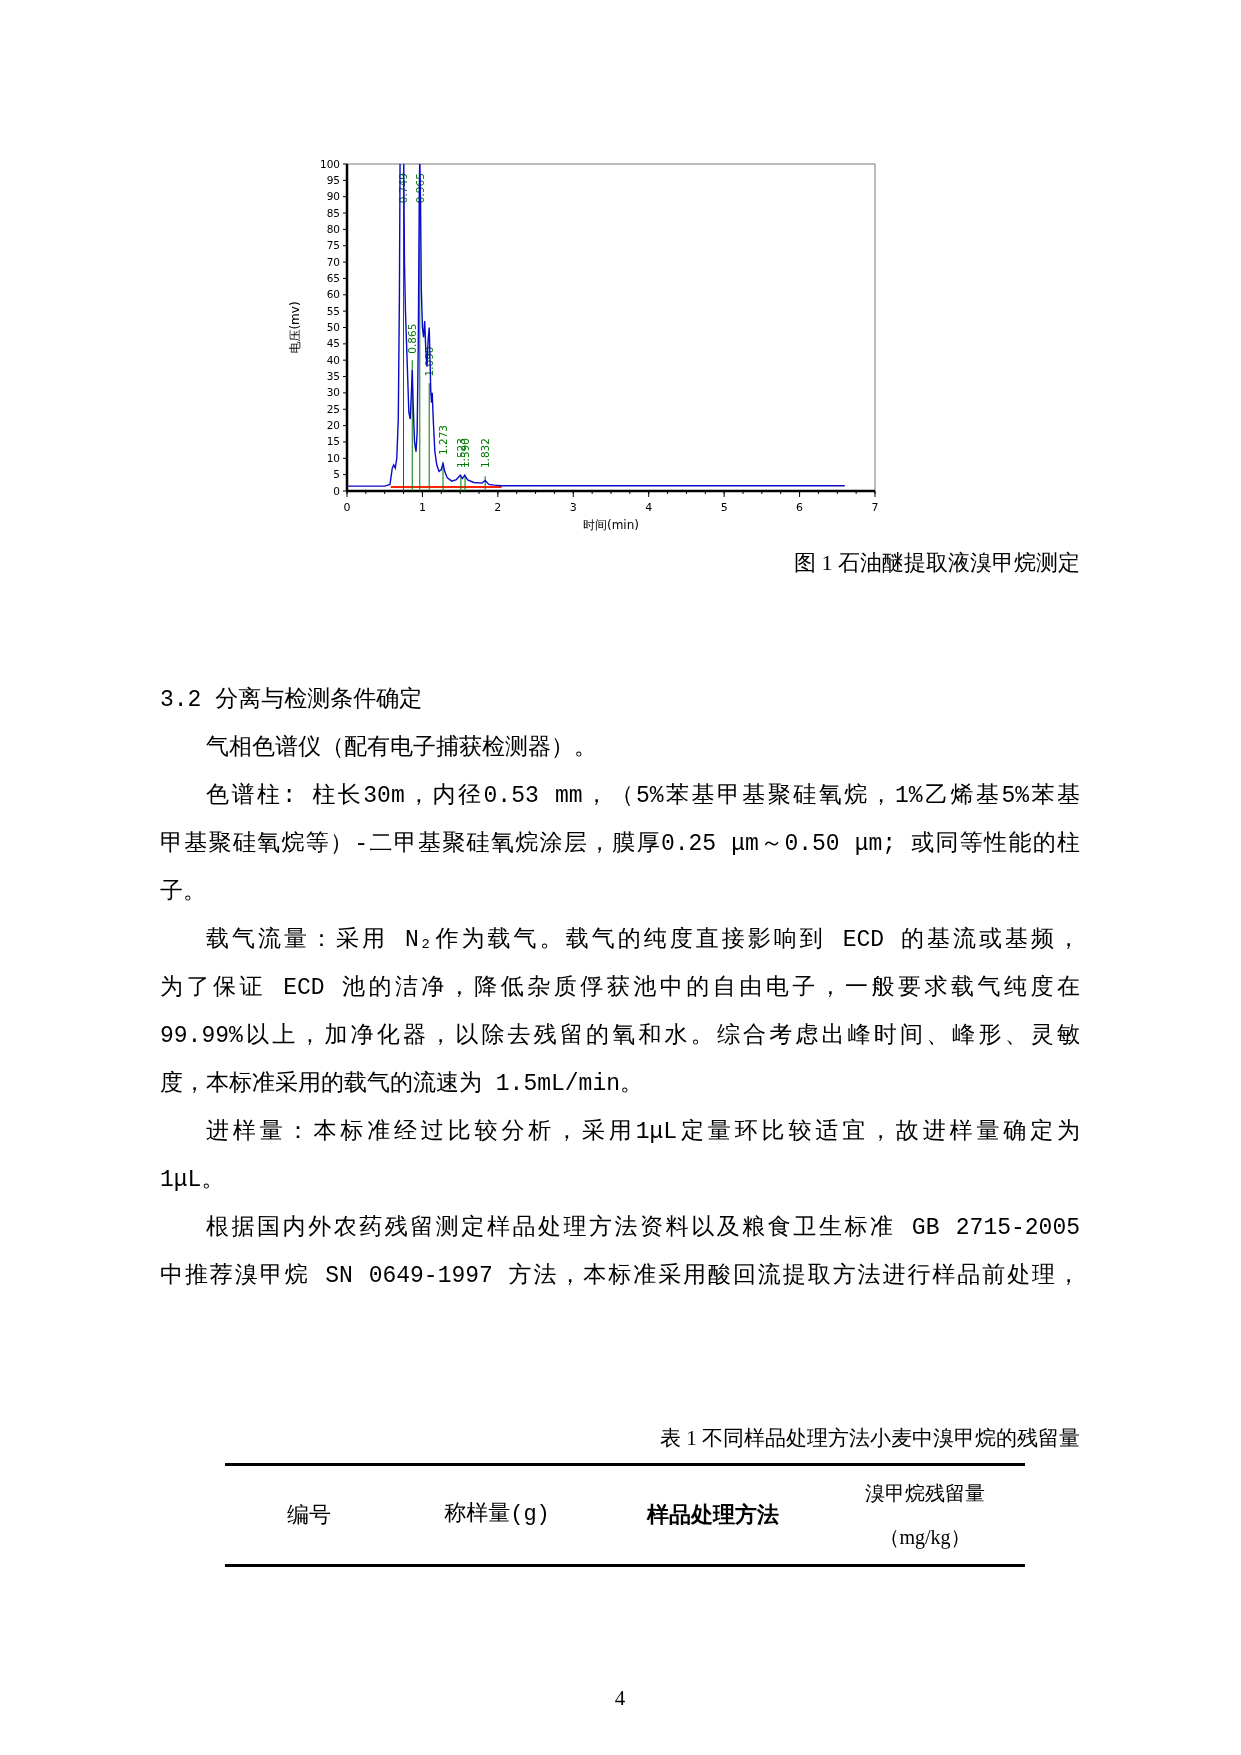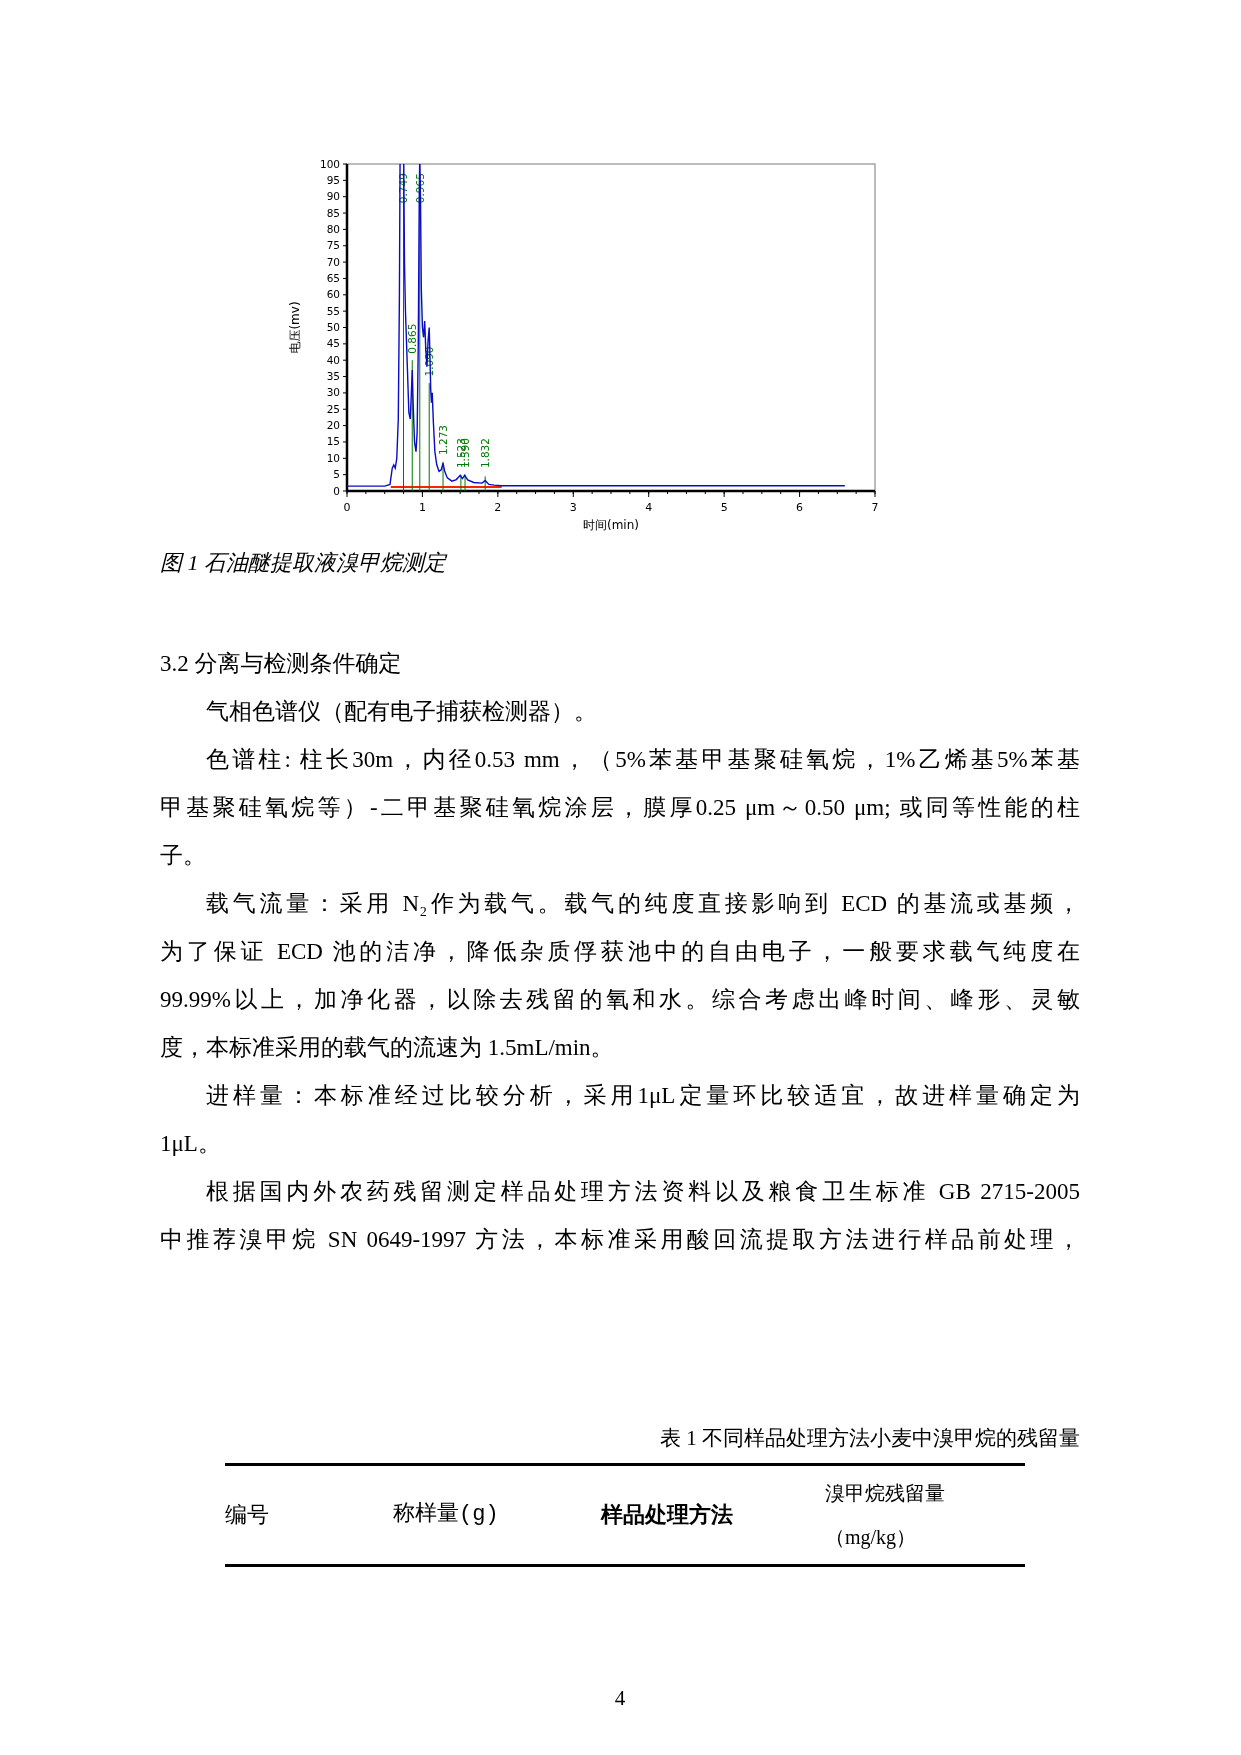--- a/index.html
+++ b/index.html
@@ -3,36 +3,36 @@
 <meta charset="utf-8">
 <style>
   html,body{margin:0;padding:0;background:#e8e8e8;}
   .page{position:relative;width:1241px;height:1755px;background:#ffffff;margin:0 auto;
         font-family:"Liberation Serif","DejaVu Serif",serif;color:#000;overflow:hidden;}
 
   
   .chart-wrap{position:absolute;left:283px;top:138px;width:600px;height:400px;}
   #chart-svg{font-family:"DejaVu Sans",sans-serif;}
 
-  .fig-caption{position:absolute;left:160px;top:548px;width:920px;text-align:left;
-               font-size:22px;line-height:30px;font-style:italic;}
+  .fig-caption{position:absolute;left:160px;top:548px;width:920px;text-align:right;
+               font-size:22px;line-height:30px;}
 
   
-  .body-text{position:absolute;left:160px;top:640px;width:920px;font-size:23px;}
+  .body-text{position:absolute;left:160px;top:676px;width:920px;font-size:23px;font-family:Liberation Mono, monospace;}
   .body-text .line{height:48px;line-height:48px;}
   .body-text .ind{text-indent:46px;}
   .body-text .j{text-align:justify;text-align-last:justify;}
 
   
   .tbl-caption{position:absolute;left:160px;top:1424px;width:920px;text-align:right;
                font-size:21px;line-height:28px;}
   .tbl{position:absolute;left:225px;top:1463px;width:800px;
        border-top:3px solid #000;border-bottom:3px solid #000;}
   .tbl-header{display:flex;height:98px;font-size:22px;}
-  .tbl-header .cell{display:flex;flex-direction:column;justify-content:center;align-items:flex-start;
+  .tbl-header .cell{display:flex;flex-direction:column;justify-content:center;align-items:center;
                     text-align:center;line-height:30px;}
   .tbl-header .c0{width:21%;}
   .tbl-header .c1{width:26%;font-family:Liberation Mono, monospace;}
   .tbl-header .c2{width:28%;font-weight:bold;}
   .tbl-header .c3{width:25%;row-gap:14px;font-size:20px;}
 
   .page-number{position:absolute;left:160px;top:1686px;width:920px;text-align:center;
                font-size:21px;}
 </style>
 </head>

